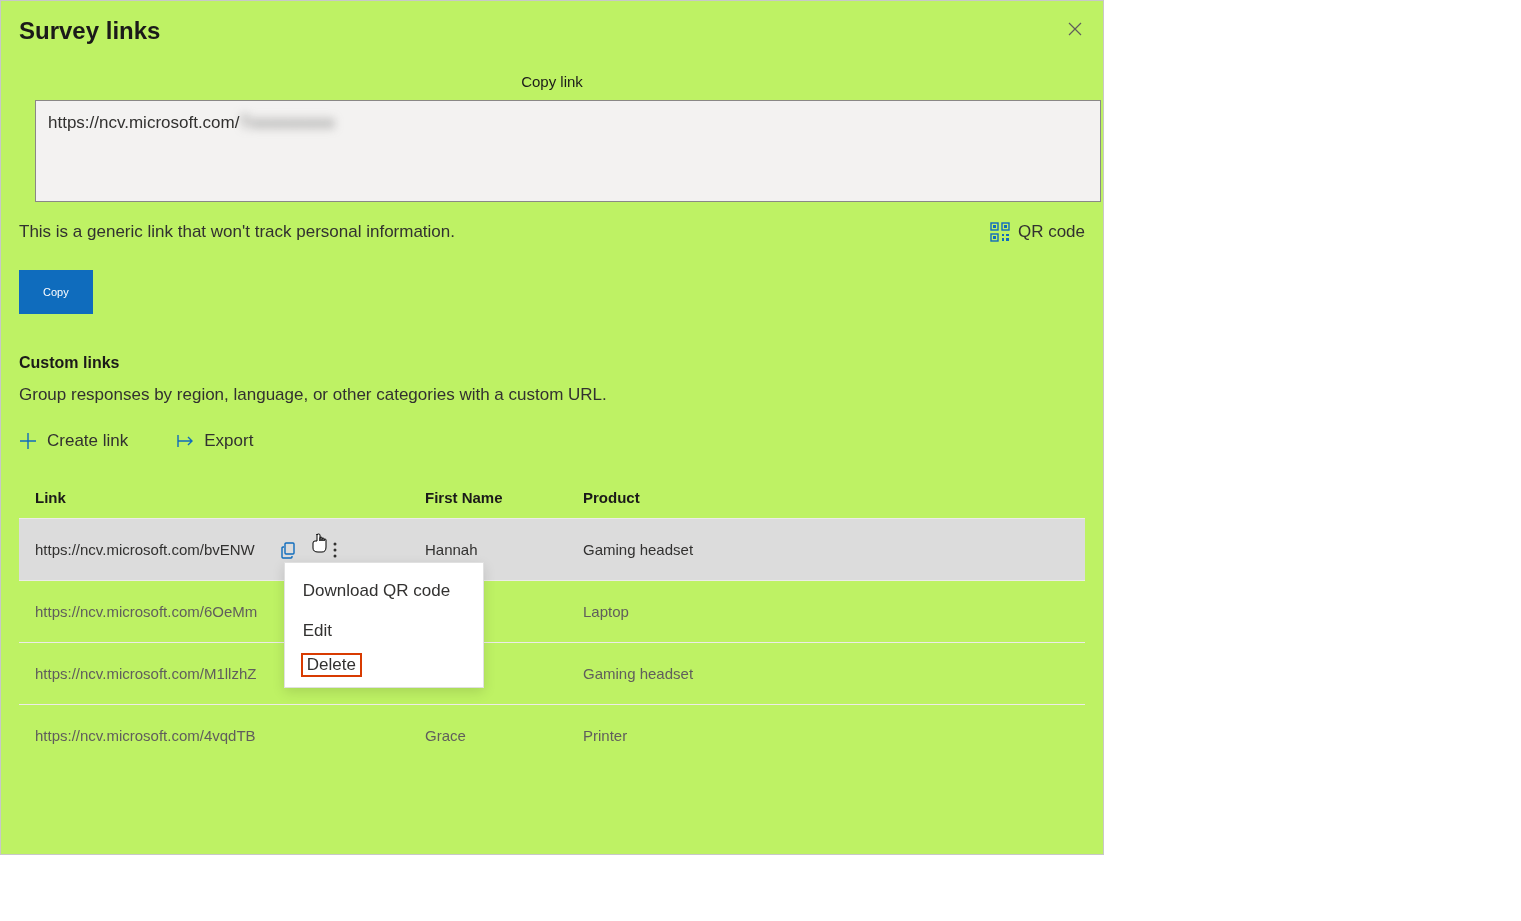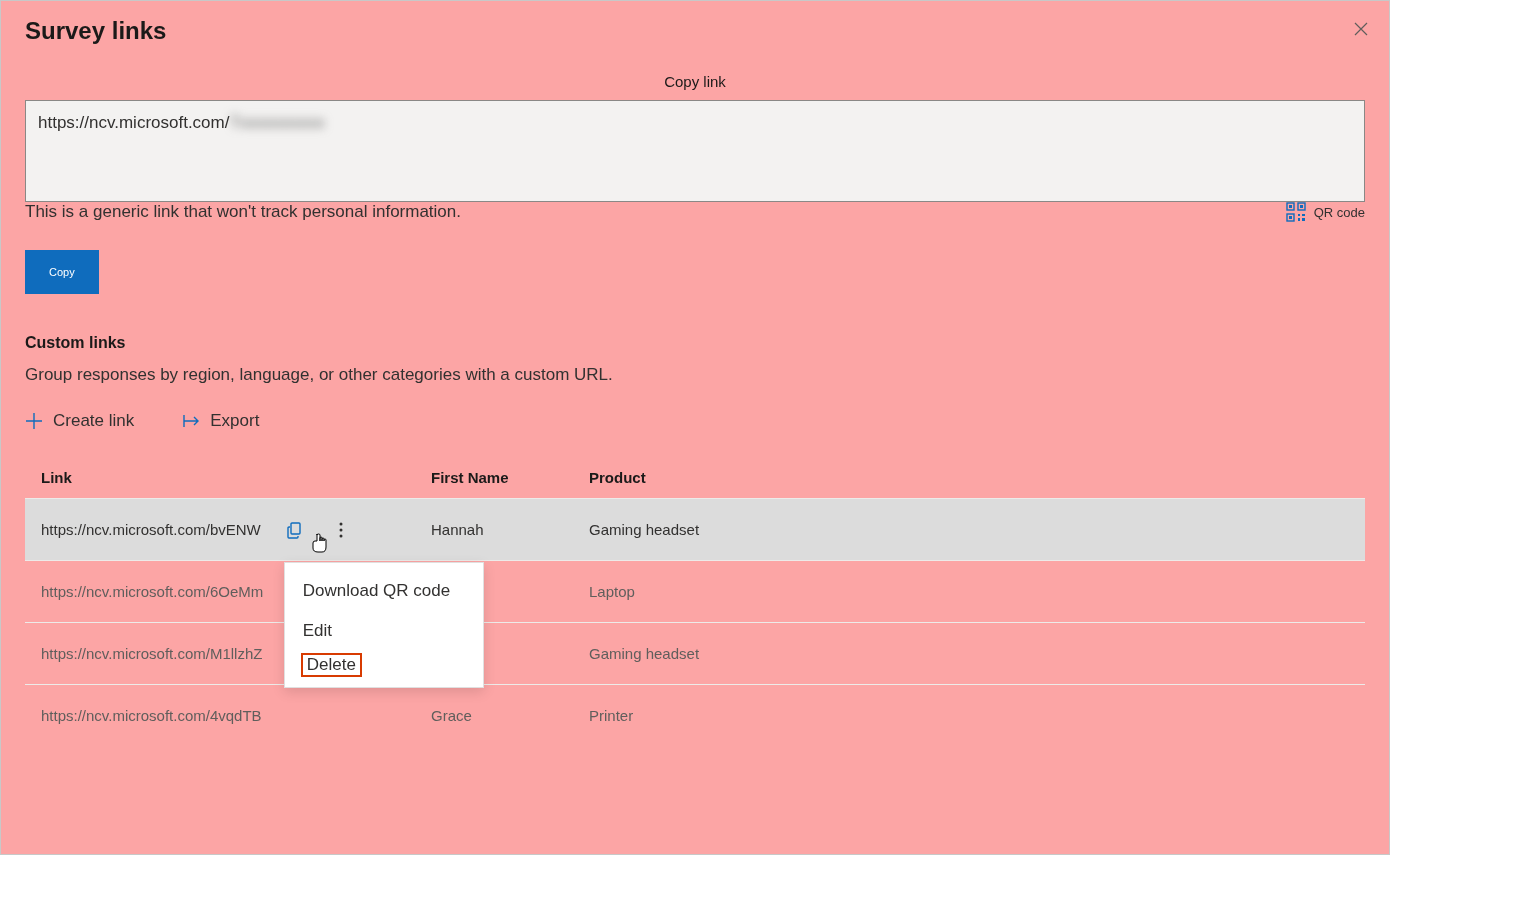--- a/index.html
+++ b/index.html
@@ -1,24 +1,24 @@
 <!DOCTYPE html>
 <html><head>
   <meta charset="utf-8">
   <style>
     * { box-sizing: border-box; margin: 0; padding: 0; }
     body { font-family: "Segoe UI", -apple-system, sans-serif; background: #fff; color: #323130; }
     .panel {
       border: 1px solid #c8c8c8;
-      width: 1390px;
+      width: 1104px;
       height: 855px;
       margin: 0;
-      padding: 16px 24px;
+      padding: 16px 18px;
       position: relative;
-      background: #fca5a5;
+      background: #bef264;
     }
     .close-btn {
       position: absolute;
       top: 14px;
       right: 14px;
       width: 28px;
       height: 28px;
       display: flex;
       align-items: center;
       justify-content: center;
@@ -45,42 +45,44 @@
       background: #f3f2f1;
       padding: 10px 12px;
       font-size: 17px;
       color: #323130;
       resize: none;
       font-family: inherit;
       line-height: 1.4;
       outline: none;
       display: flex;
       align-items: flex-start;
+      margin-left: 16px;
     }
     .link-blur {
       display: inline-block;
       filter: blur(5px);
       user-select: none;
       color: #666;
     }
     .info-row {
       display: flex;
       justify-content: space-between;
       align-items: flex-end;
+      margin-top: 20px;
     }
     .info-text {
       font-size: 17px;
       color: #323130;
     }
     .qr-link {
       display: flex;
       align-items: center;
       gap: 8px;
       color: #323130;
-      font-size: 13px;
+      font-size: 17px;
       cursor: pointer;
     }
     .qr-link svg { width: 20px; height: 20px; }
     .copy-btn {
       margin-top: 28px;
       background: #0f6cbd;
       color: #fff;
       border: none;
       padding: 0 24px;
       height: 44px;

